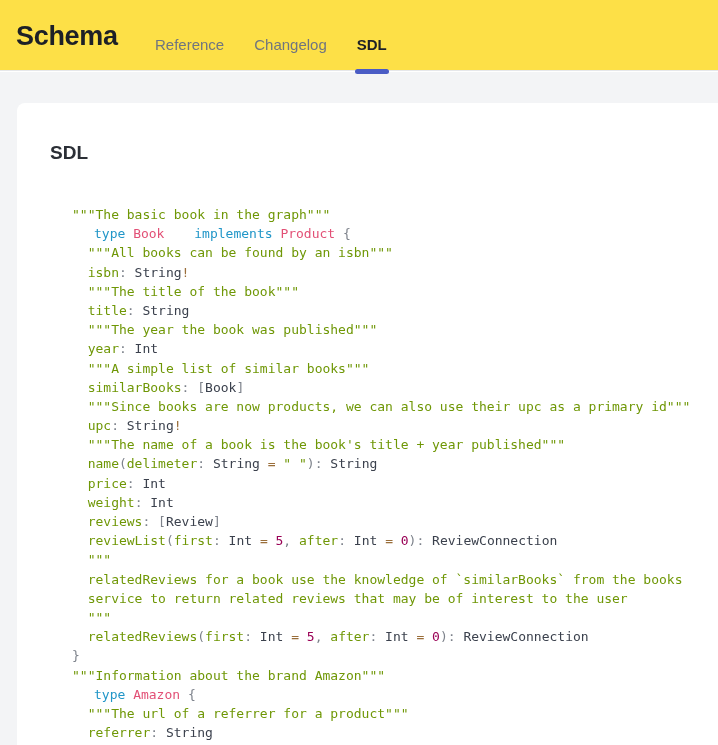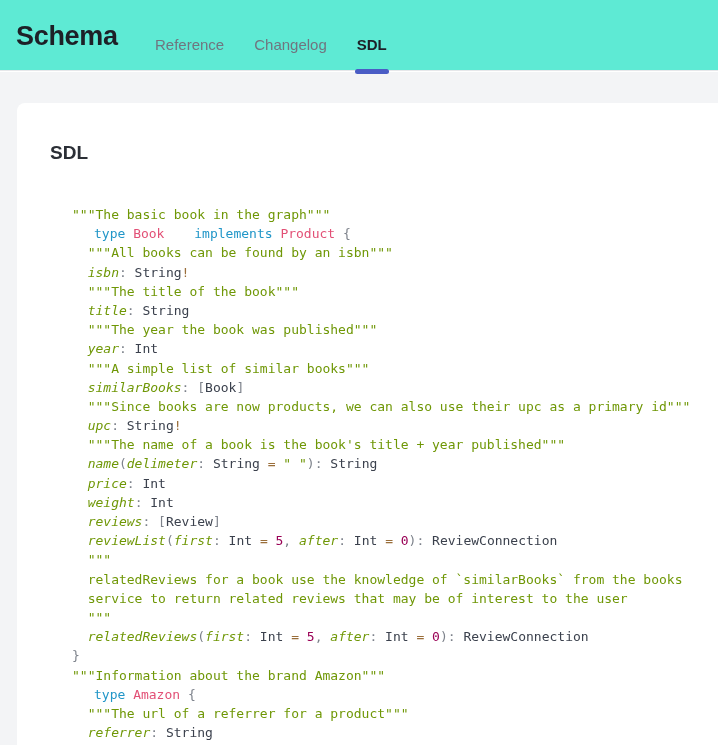--- a/index.html
+++ b/index.html
@@ -5,21 +5,21 @@
   * { margin: 0; padding: 0; box-sizing: border-box; }
   html, body {
     width: 718px; height: 745px;
     overflow: hidden;
     background: #ffffff;
     font-family: "Liberation Sans", sans-serif;
   }
   .header {
     position: relative;
     height: 71px;
-    background: #5eead4;
+    background: #fde047;
     border-bottom: 1px solid var(--border, #e6e7ea);
   }
   .app-title {
     position: absolute;
     left: 16px; top: 21px;
     font-size: 27px;
     font-weight: 700;
     letter-spacing: -0.3px;
     color: var(--text_dark, #1d2027);
   }
@@ -73,21 +73,21 @@
   .code {
     margin: 41px 0 0 22px;
     font-family: "DejaVu Sans Mono", monospace;
     font-size: 13px;
     line-height: 19.2px;
     white-space: pre;
     color: var(--plain, #3b414d);
   }
   .code-line { height: 19.2px; }
   .tok-str  { color: var(--green, #6f9706); }
-  .tok-attr { color: var(--green, #6f9706); font-style: italic; }
+  .tok-attr { color: var(--green, #6f9706); }
   .tok-kw   { color: var(--keyword, #2196c8); margin-left: 22px; }
   .tok-cls  { color: var(--classname, #e25076); }
   .tok-pln  { color: var(--plain, #3b414d); }
   .tok-pun  { color: var(--punctuation, #7d828b); }
   .tok-num  { color: var(--number, #990055); }
   .tok-op   { color: var(--operator, #9a6e3a); }
 </style>
 </head>
 <body>
 

